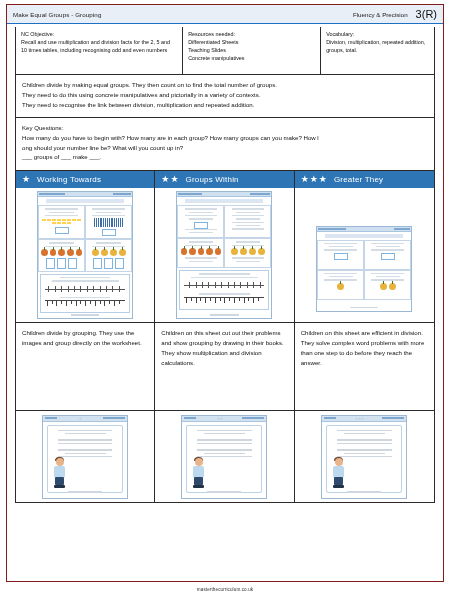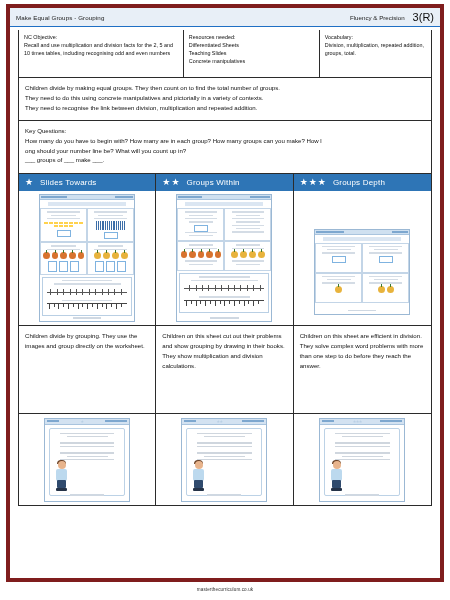--- a/index.html
+++ b/index.html
@@ -10,21 +10,21 @@
     overflow: hidden;
   }
   .page {
     position: relative;
     width: 450px; height: 600px;
     background: #ffffff;
     padding: 4px 6px 0 6px;
   }
   
   .frame {
-    border: 4px solid #7f1d1d;
+    border: 1px solid #7f1d1d;
     width: 438px;
     height: 578px;
     position: relative;
     background: #fff;
   }
   
   .hdr {
     height: 19px;
     background: #E8EFF7;
     border-bottom: 1px solid #1F6FC4;
@@ -272,21 +272,21 @@
         <div>___ groups of ___ make ___.</div>
       </div>
 
       <div class="diff-grid">
 
         <div class="diff-col">
           <div class="col-head">
             <span class="stars">
               <span class="star">★</span>
             </span>
-            <span class="col-head-label">Slides Towards</span>
+            <span class="col-head-label">Working Towards</span>
           </div>
           <div class="thumb-cell">
             <div class="ws">
               <div class="ws-hdr">
                   <i style="width:26px"></i>
                   <i style="width:18px"></i>
                 </div>
               <div class="ws-title"></div>
               <div class="ws-row">
                 <div class="ws-half">
@@ -549,21 +549,21 @@
           <div class="desc-cell">Children on this sheet cut out their problems and show grouping by drawing in their books. They show multiplication and division calculations.</div>
         </div>
 
         <div class="diff-col">
           <div class="col-head">
             <span class="stars">
               <span class="star">★</span>
               <span class="star">★</span>
               <span class="star">★</span>
             </span>
-            <span class="col-head-label">Groups Depth</span>
+            <span class="col-head-label">Greater They</span>
           </div>
           <div class="thumb-cell" style="align-items:center">
             <div class="ws" style="height:86px;margin-top:26px">
               <div class="ws-hdr">
                   <i style="width:28px"></i>
                   <i style="width:16px"></i>
                 </div>
               <div class="ws-title"></div>
               <div class="ws-row">
                 <div class="ws-half">

